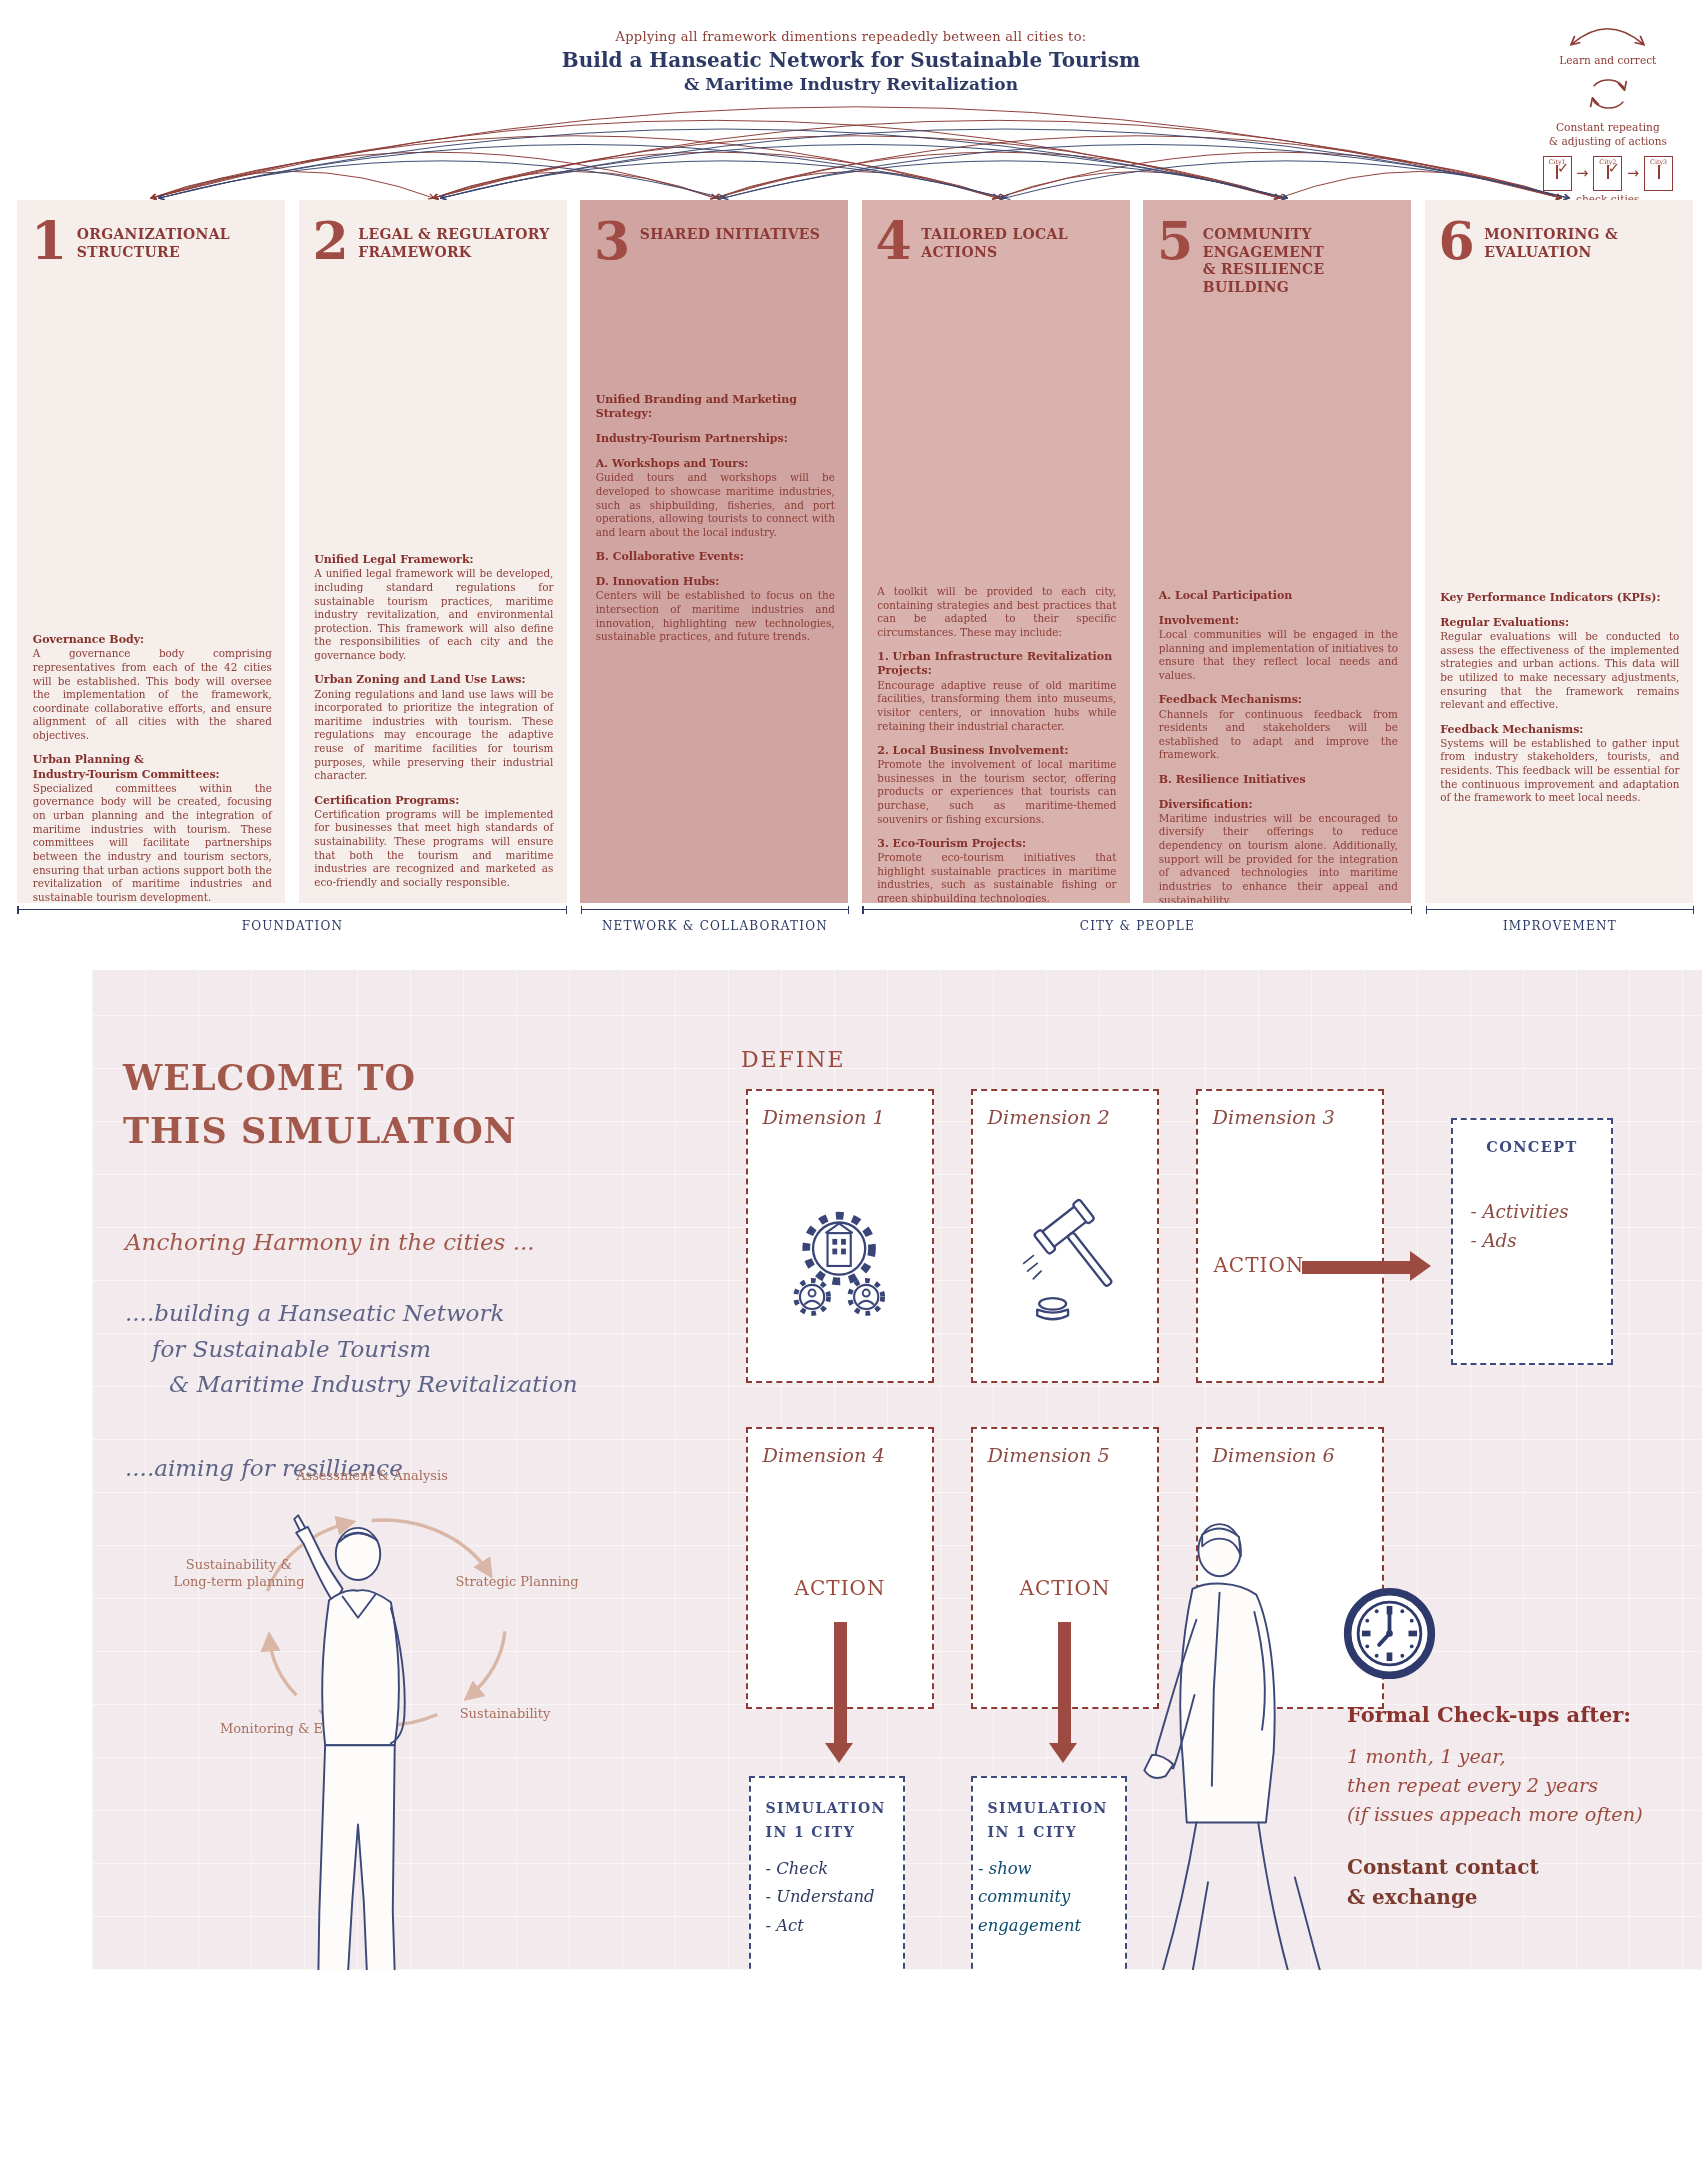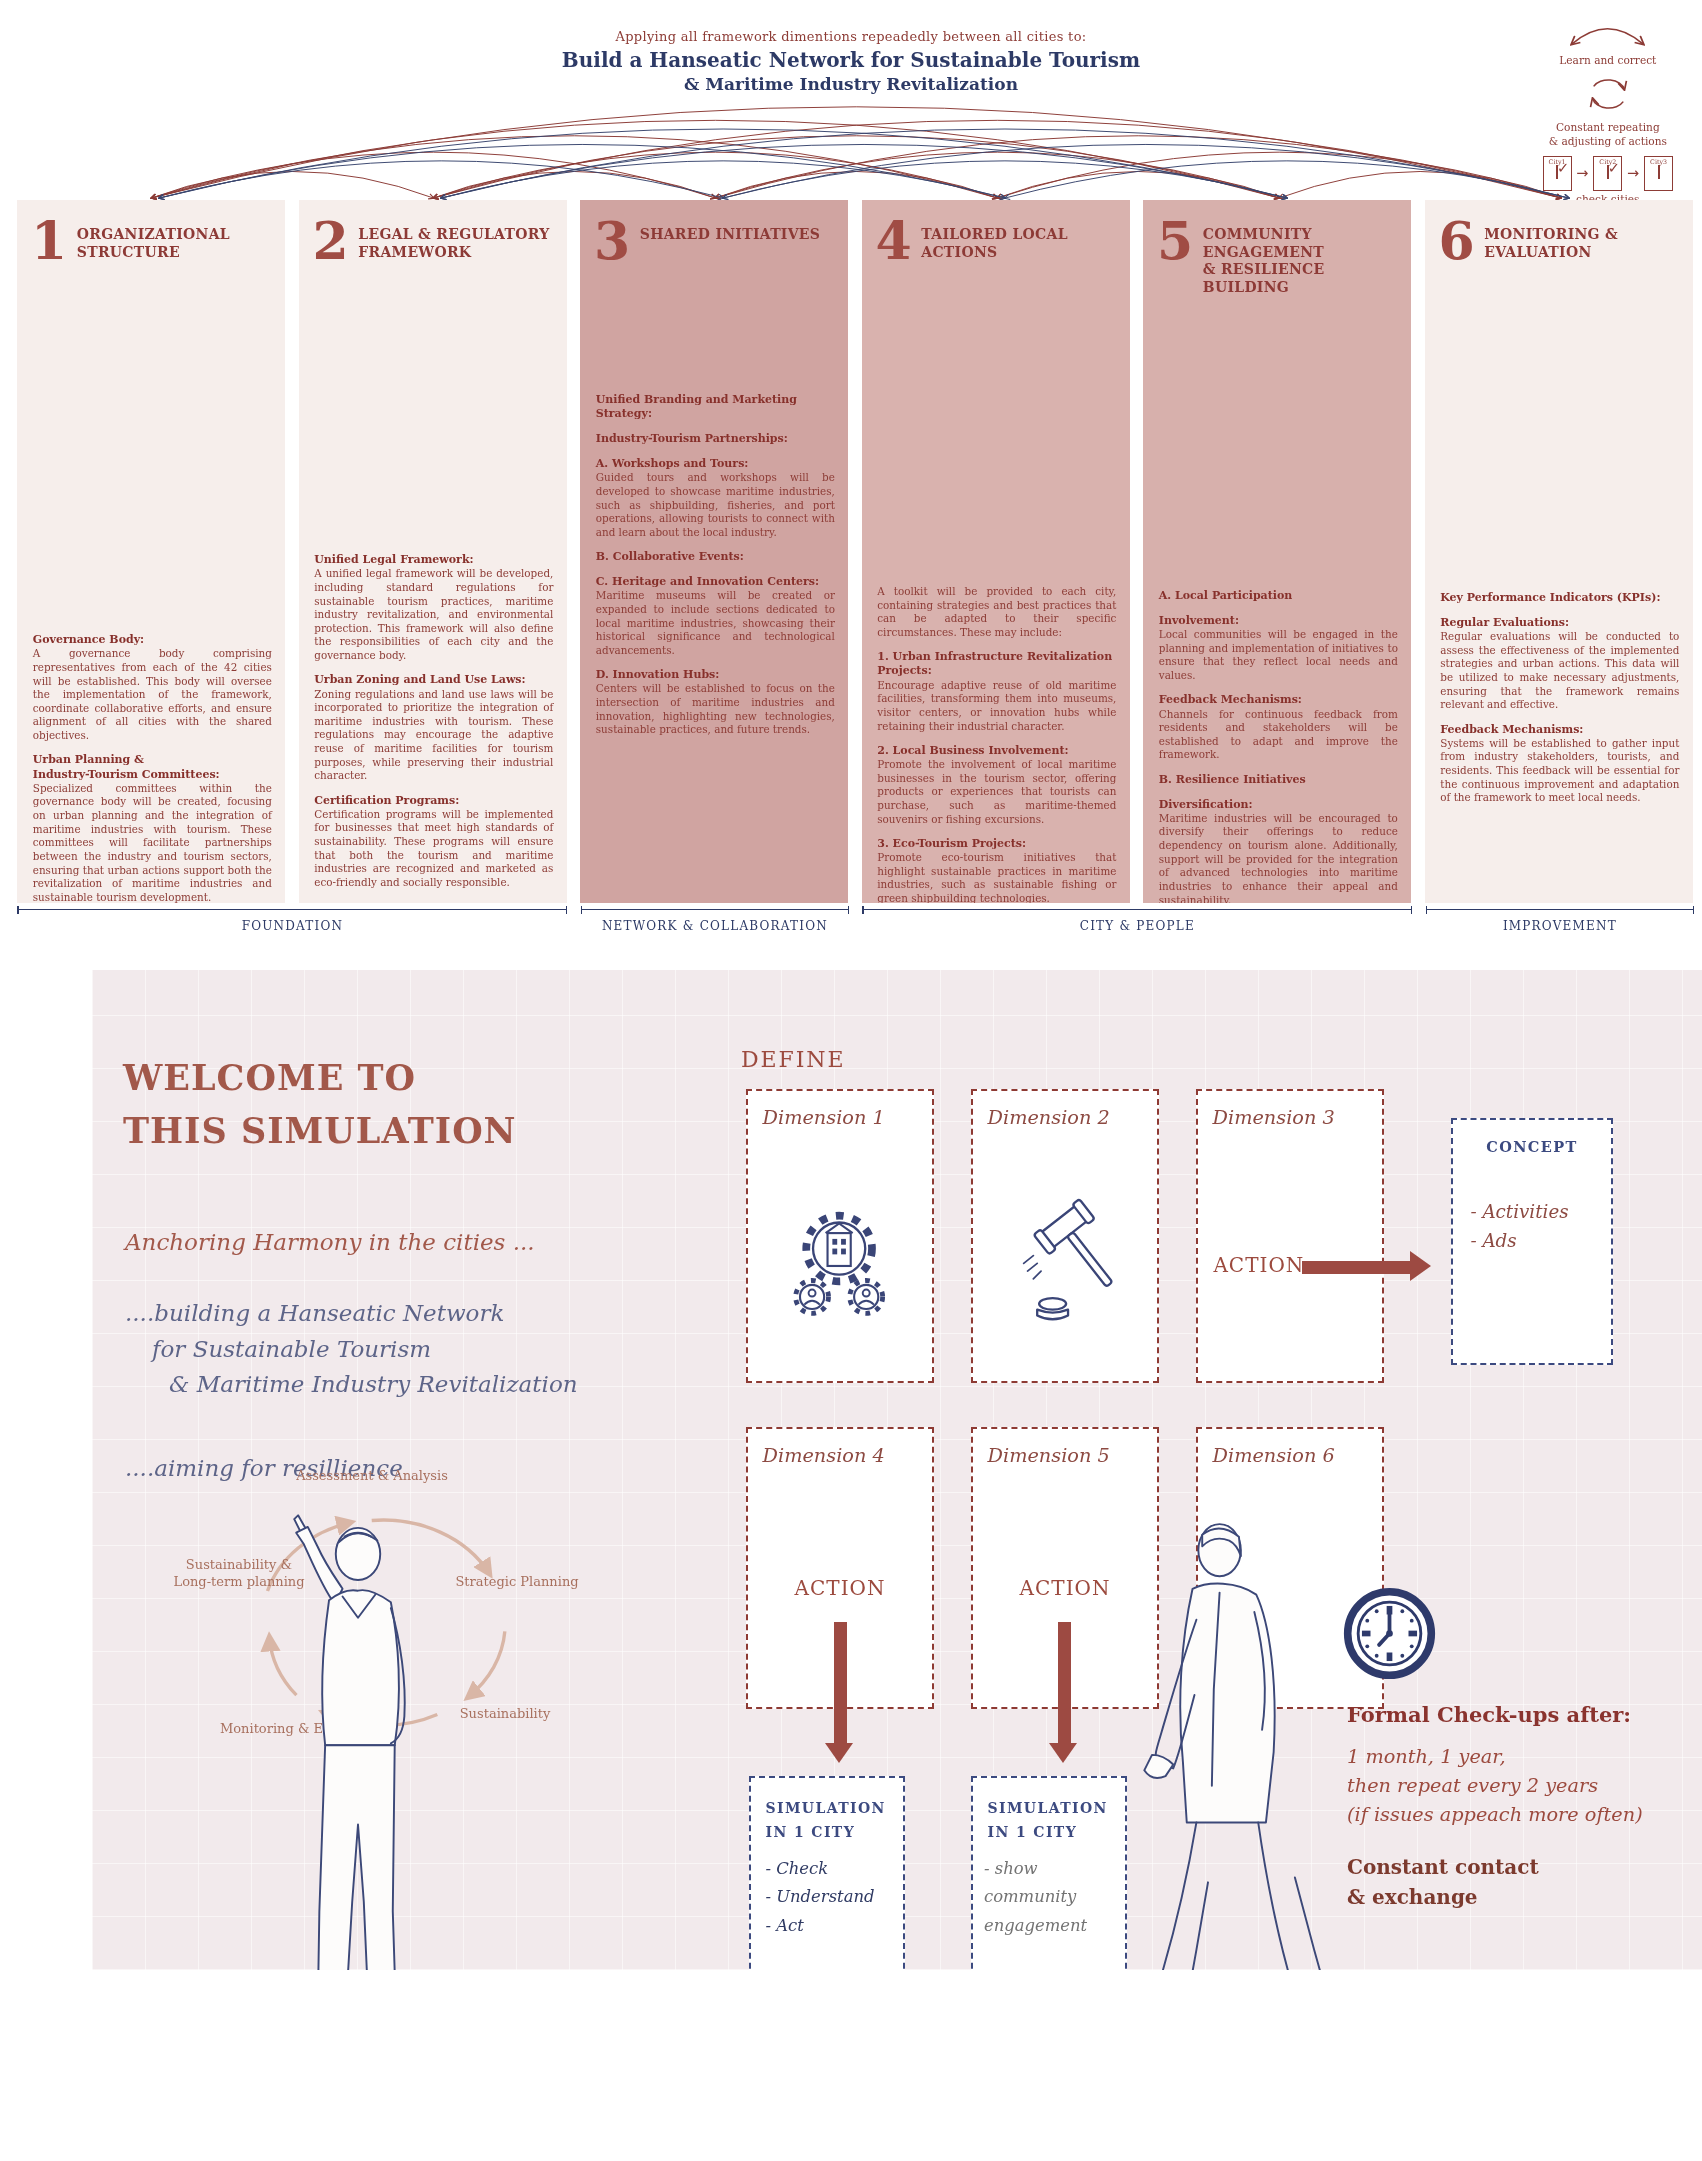--- a/index.html
+++ b/index.html
@@ -75,21 +75,21 @@
   .citem { font-style:italic; font-size:18.3px; color:#8d4a42; margin-left:17.4px; }
 
   .harrow { position:absolute; left:1210px; top:291px; width:108px; height:12.6px; background:#9d4a42; }
   .harrow::after { content:""; position:absolute; right:-21px; top:-9.7px; border-left:21px solid #9d4a42; border-top:15.4px solid transparent; border-bottom:15.4px solid transparent; }
   .varrow { position:absolute; width:12.6px; height:121px; background:#9d4a42; }
   .varrow::after { content:""; position:absolute; bottom:-20px; left:-8.7px; border-top:20px solid #9d4a42; border-left:14.5px solid transparent; border-right:14.5px solid transparent; }
 
   .simbox { position:absolute; top:806px; width:156px; height:232px; border:2.4px dashed #3c4a80; background:#fff; }
   .stitle { color:#3c4a80; font-weight:bold; font-size:14px; letter-spacing:1.4px; margin:19.3px 0 9.7px 14.5px; line-height:1.7; }
   .sitems1 div { font-style:italic; font-size:16.4px; color:#2f3a63; margin-left:14.5px; line-height:1.75; }
-  .sitems2 { font-style:italic; font-size:16.4px; color:#737373; margin-left:11px; line-height:1.75; }
+  .sitems2 { font-style:italic; font-size:16.4px; color:#0c4a6e; margin-left:5px; line-height:1.75; }
 
   .chk-head { position:absolute; left:1255px; top:732px; color:#8a332e; font-weight:bold; font-size:21px; }
   .chk-lines { position:absolute; left:1255px; top:773px; font-style:italic; font-size:19.3px; color:#9c4a3e; line-height:1.5; }
   .contact { position:absolute; left:1255px; top:882px; font-weight:bold; font-size:20px; color:#7c3a2e; line-height:1.5; }
 
   .cyc-label { position:absolute; color:#a8705e; font-size:13px; text-align:center; transform:translateX(-50%); line-height:1.3; }
 
   .abs { position:absolute; }
 </style>
 </head>
@@ -228,24 +228,20 @@
             <div class="sec-head">Industry-Tourism Partnerships:</div>
           </div>
         <div class="sec">
             <div class="sec-head">A. Workshops and Tours:</div>
           <div class="sec-body">Guided tours and workshops will be developed to showcase maritime industries, such as shipbuilding, fisheries, and port operations, allowing tourists to connect with and learn about the local industry.</div>
           </div>
         <div class="sec">
             <div class="sec-head">B. Collaborative Events:</div>
           </div>
         <div class="sec">
-            <div class="sec-head">C. Heritage and Innovation Centers:</div>
-          <div class="sec-body">Maritime museums will be created or expanded to include sections dedicated to local maritime industries, showcasing their historical significance and technological advancements.</div>
-          </div>
-        <div class="sec">
             <div class="sec-head">D. Innovation Hubs:</div>
           <div class="sec-body">Centers will be established to focus on the intersection of maritime industries and innovation, highlighting new technologies, sustainable practices, and future trends.</div>
           </div>
       </div>
     </div>
 
     <div class="col c4">
       <div class="col-head">
         <span class="col-num">4</span>
         <span class="col-title pre">TAILORED LOCAL ACTIONS</span>

